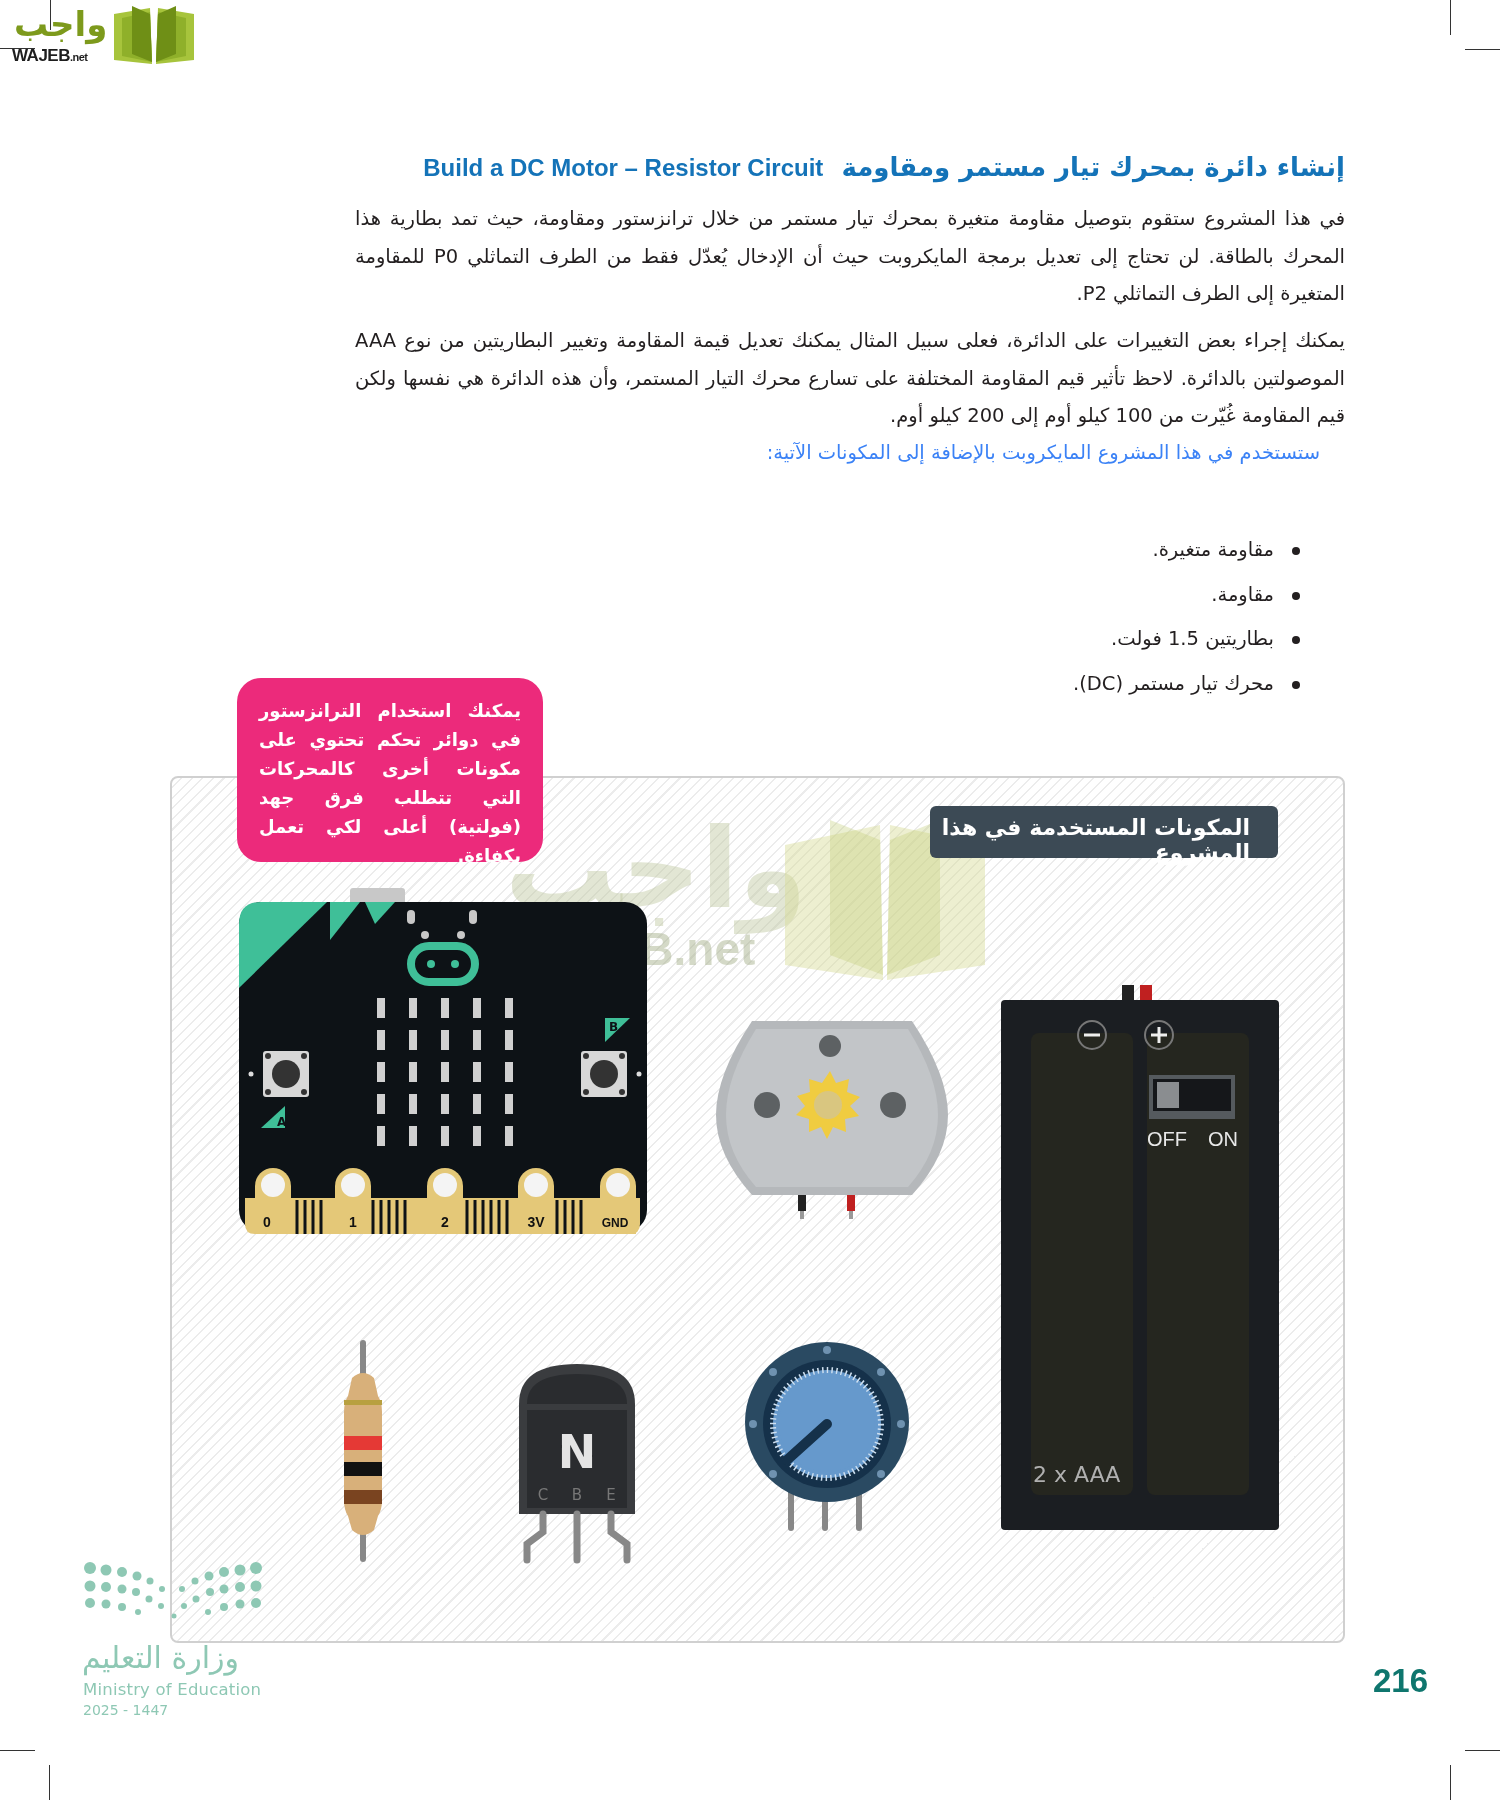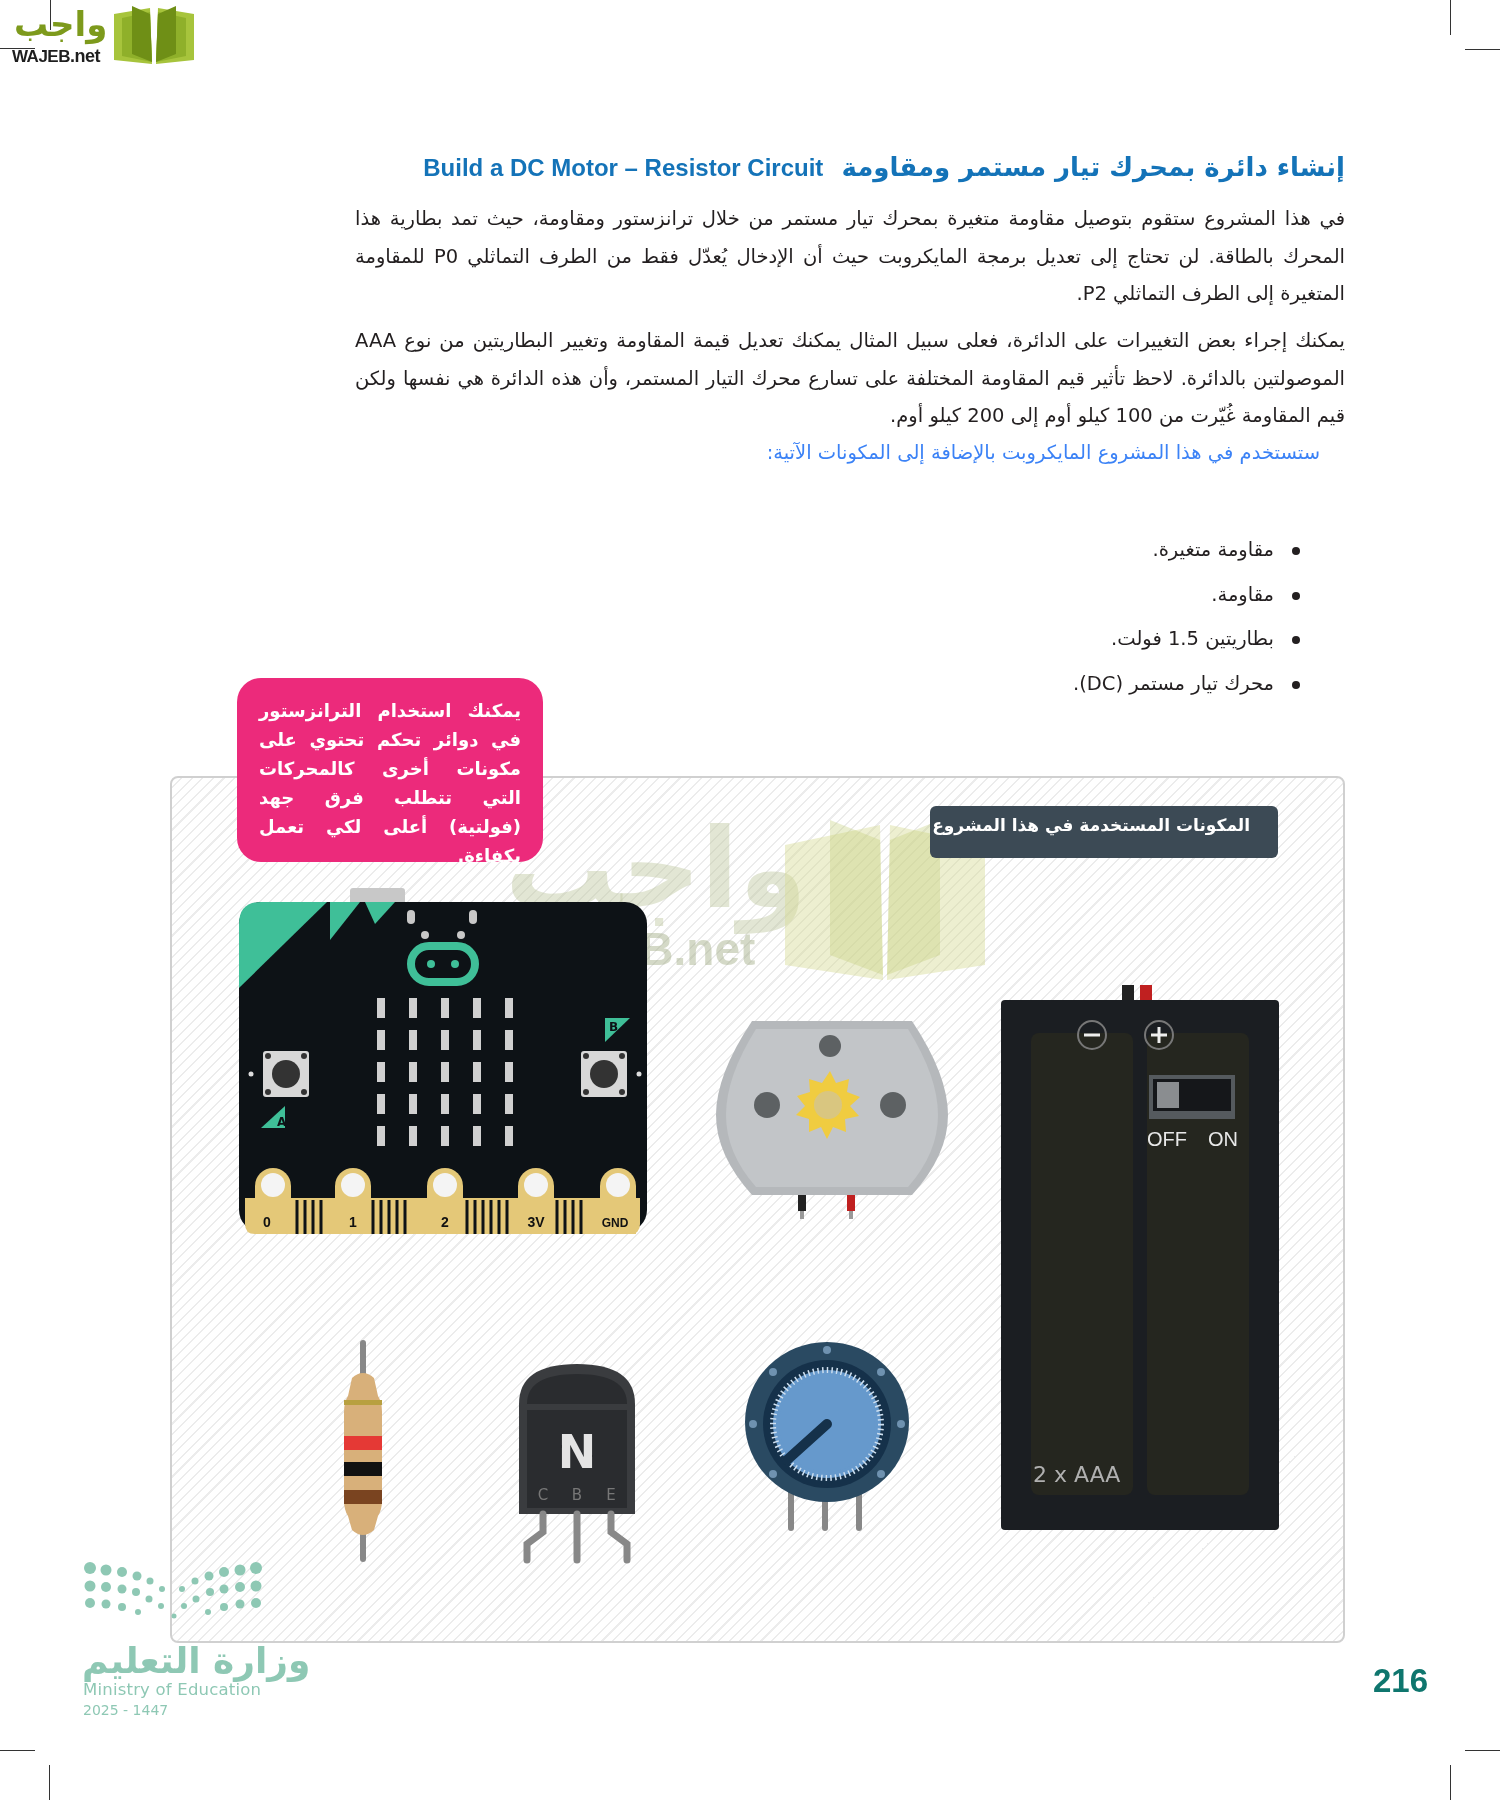--- a/index.html
+++ b/index.html
@@ -5,21 +5,21 @@
   * { box-sizing: border-box; margin: 0; padding: 0; }
   html, body { width: 1500px; height: 1800px; background: #ffffff; overflow: hidden; }
   body { position: relative; font-family: "DejaVu Sans", sans-serif; color: #231f20; }
 
   .crop { position: absolute; background: #333; }
 
   
   .wajeb-logo { position: absolute; left: 10px; top: 4px; width: 180px; height: 64px; }
   .wajeb-ar { position: absolute; left: 4px; top: 0px; font-size: 34px; font-weight: bold; color: #7d9a1c; direction: rtl; font-family: "DejaVu Sans", sans-serif; }
   .wajeb-en { position: absolute; left: 2px; top: 42px; font-size: 17px; font-weight: bold; color: #1e1e1e; font-family: "Liberation Sans", sans-serif; letter-spacing: -0.5px; }
-  .wajeb-en span { font-size: 18px; }
+  .wajeb-en span { font-size: 11px; }
   .wajeb-book { position: absolute; left: 100px; top: 0; width: 88px; height: 62px; }
 
   .title { position: absolute; right: 155px; top: 152px; width: 980px; text-align: right; direction: rtl;
            color: #1473b8; font-weight: bold; font-size: 26px; white-space: nowrap; font-family: "DejaVu Sans", sans-serif; }
   .title .en { font-family: "Liberation Sans", sans-serif; font-size: 24px; }
 
   .para { position: absolute; right: 155px; width: 990px; direction: rtl; text-align: justify; text-align-last: right;
           font-size: 19.5px; line-height: 37.5px; color: #231f20; }
   .para1 { top: 200px; }
   .para2 { top: 322px; }
@@ -31,30 +31,30 @@
 
   
   .frame { position: absolute; left: 170px; top: 776px; width: 1175px; height: 867px; border: 2px solid #d0d0d0; border-radius: 8px;
            background: repeating-linear-gradient(135deg, #ffffff 0px, #ffffff 6px, #ececec 6px, #ececec 7.5px); overflow: hidden; }
 
   .note { position: absolute; left: 237px; top: 678px; width: 306px; height: 184px; background: #ec2a7b; border-radius: 24px;
           color: #fff; font-weight: bold; font-size: 18px; line-height: 29px; direction: rtl; text-align: justify; text-align-last: right;
           padding: 18px 22px 10px 22px; z-index: 5; }
 
   .label { position: absolute; left: 930px; top: 806px; width: 348px; height: 52px; background: #3c4a55; border-radius: 6px;
-           color: #fff; font-size: 17px; font-weight: bold; direction: rtl; text-align: right; padding: 9px 28px 0 0; z-index: 4; }
+           color: #fff; font-size: 22px; font-weight: bold; direction: rtl; text-align: right; padding: 9px 28px 0 0; z-index: 4; }
 
   .watermark-ar { position: absolute; left: 505px; top: 805px; font-size: 110px; font-weight: bold; color: rgba(190,200,160,0.45); z-index: 1; direction: rtl; }
   .watermark-en { position: absolute; left: 510px; top: 922px; font-size: 46px; font-weight: bold; color: rgba(160,170,130,0.45); z-index: 1; font-family: "Liberation Sans", sans-serif; }
   .watermark-book { position: absolute; left: 775px; top: 815px; width: 220px; height: 170px; z-index: 1; }
 
   .comp { position: absolute; z-index: 3; }
 
   .ministry { position: absolute; left: 82px; top: 1560px; width: 200px; }
-  .ministry-ar { position: absolute; left: 82px; top: 1640px; font-size: 36px; color: #8ec8b4; direction: rtl; font-weight: bold; }
+  .ministry-ar { position: absolute; left: 82px; top: 1640px; font-size: 30px; color: #8ec8b4; direction: rtl; }
   .ministry-en { position: absolute; left: 83px; top: 1680px; font-size: 16.5px; color: #8ec8b4; font-family: "DejaVu Sans", sans-serif; letter-spacing: 0.2px; }
   .ministry-year { position: absolute; left: 83px; top: 1702px; font-size: 14px; color: #8ec8b4; font-family: "DejaVu Sans", sans-serif; }
 
   .page-num { position: absolute; left: 1373px; top: 1662px; font-size: 33px; font-weight: bold; color: #0f766e; font-family: "Liberation Sans", sans-serif; }
 </style>
 </head>
 <body>
 
 <div class="crop" style="left:50px;top:0;width:1px;height:30px;"></div>
 <div class="crop" style="left:0;top:48px;width:35px;height:1px;"></div>

